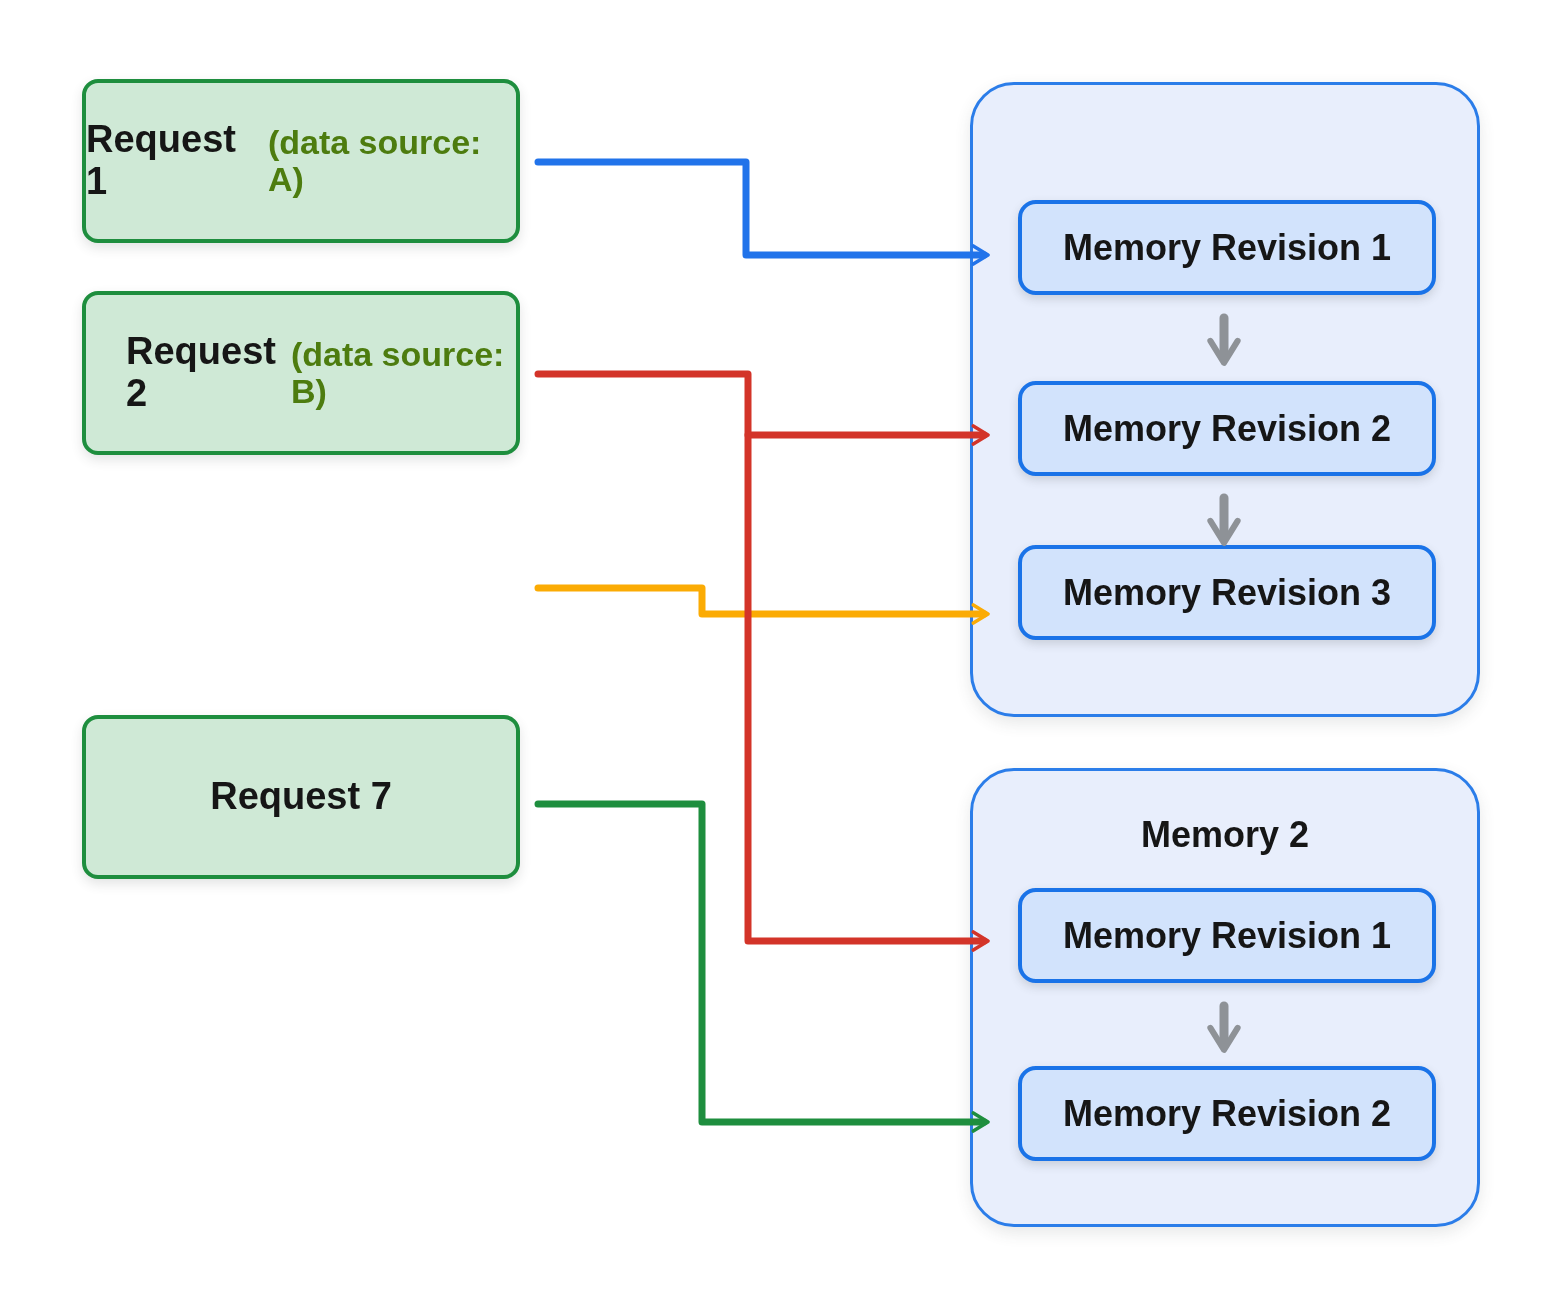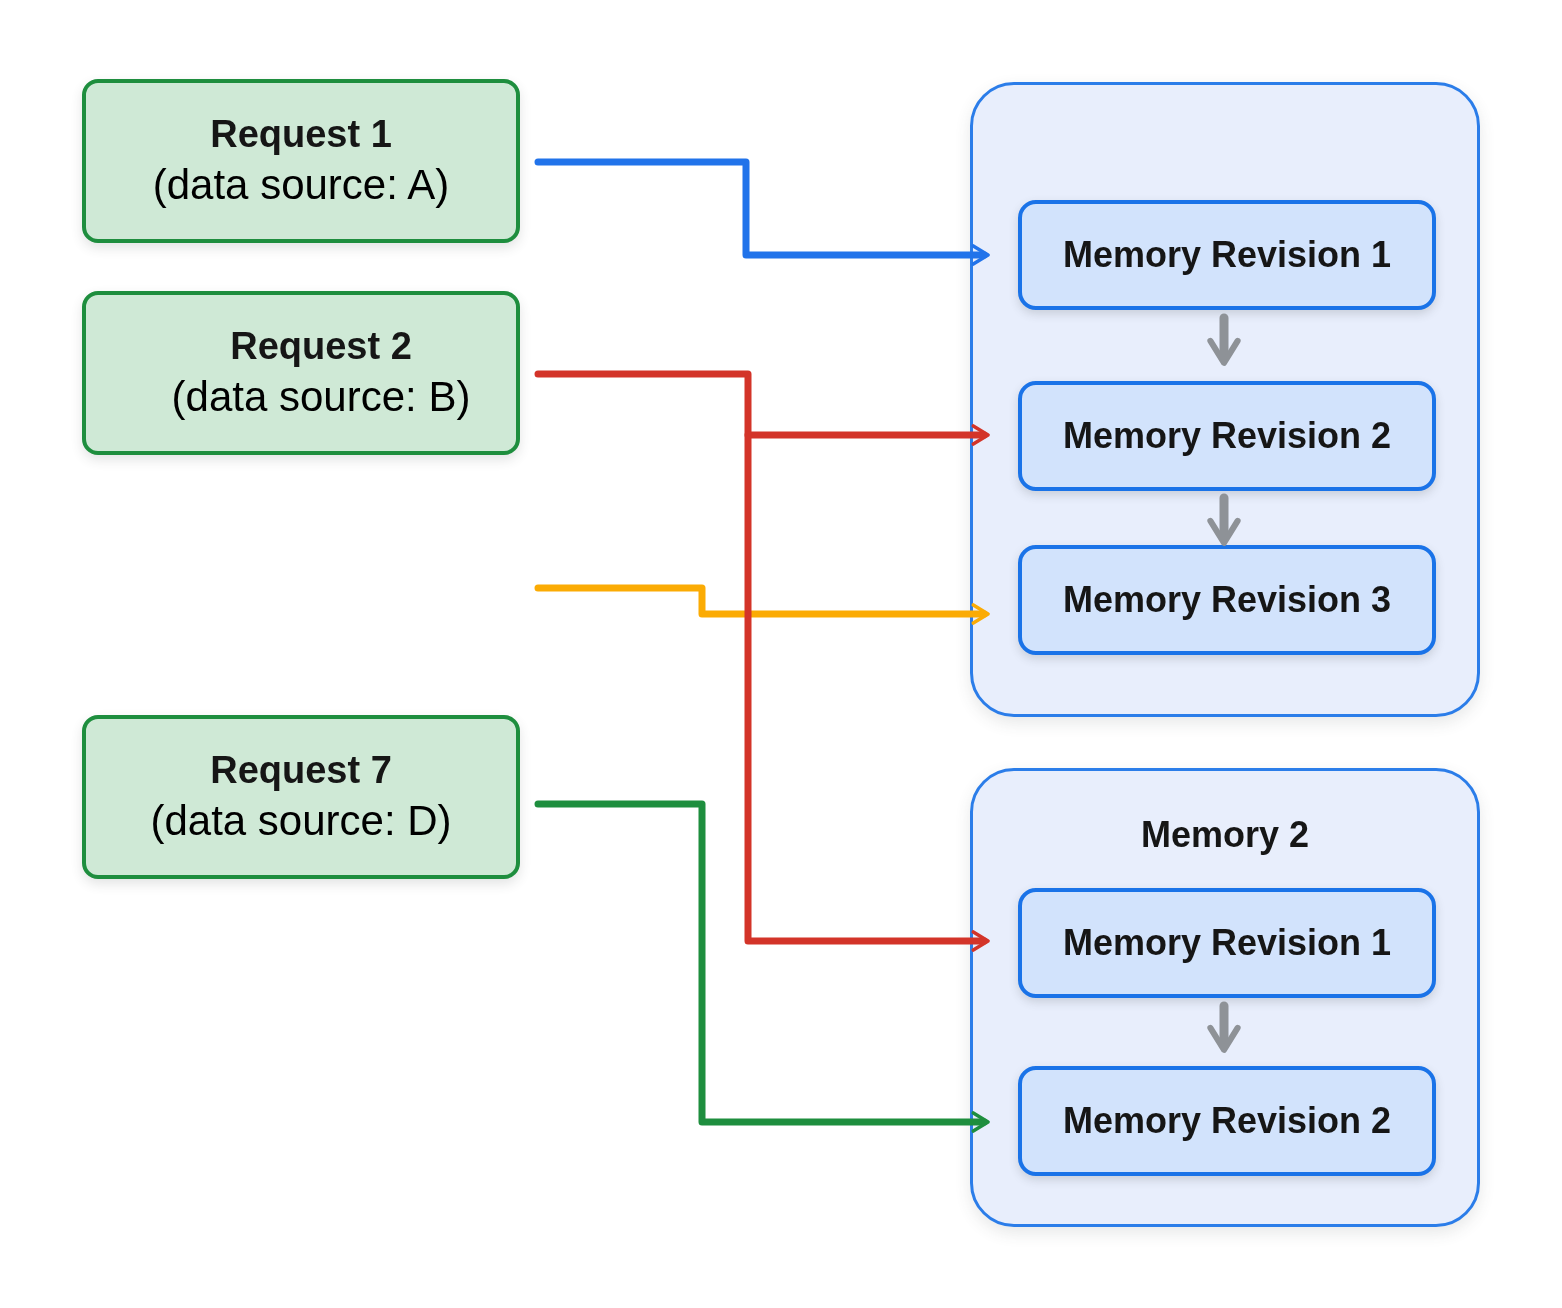--- a/index.html
+++ b/index.html
@@ -19,35 +19,35 @@
     position: absolute;
     left: 82px;
     width: 438px;
     height: 164px;
     box-sizing: border-box;
     background: var(--request-fill);
     border: 4px solid var(--request-border);
     border-radius: 16px;
     box-shadow: 0 5px 12px rgba(60,64,67,0.14);
     display: flex;
-    flex-direction: column;
+    flex-direction: row;
     align-items: center;
     justify-content: center;
     gap: 7px;
   }
   .request-title {
     font-size: 38px;
     font-weight: 600;
     color: #161616;
     line-height: 1.1;
   }
   .request-subtitle {
-    font-size: 42px;
-    font-weight: 400;
-    color: #000000;
+    font-size: 34px;
+    font-weight: 700;
+    color: #4d7c0f;
     line-height: 1.1;
   }
   .memory-container {
     position: absolute;
     left: 970px;
     width: 510px;
     box-sizing: border-box;
     background: var(--memory-container-fill);
     border: 3px solid var(--memory-container-border);
     border-radius: 44px;
@@ -59,21 +59,21 @@
     width: 100%;
     text-align: center;
     font-size: 36px;
     font-weight: 600;
     color: #161616;
   }
   .revision-box {
     position: absolute;
     left: 45px;
     width: 418px;
-    height: 110px;
+    height: 95px;
     box-sizing: border-box;
     background: var(--revision-fill);
     border: 4px solid var(--revision-border);
     border-radius: 18px;
     box-shadow: 0 4px 10px rgba(60,64,67,0.18);
     display: flex;
     align-items: center;
     justify-content: center;
   }
   .revision-label {
@@ -100,21 +100,20 @@
   <div class="request-box" style="top:79px;">
     <div class="request-title">Request 1</div>
     <div class="request-subtitle">(data source: A)</div>
   </div>
   <div class="request-box" style="top:291px;padding-left:40px;">
     <div class="request-title">Request 2</div>
     <div class="request-subtitle">(data source: B)</div>
   </div>
   <div class="request-box" style="top:715px;">
     <div class="request-title">Request 7</div>
-    <div class="request-subtitle">(data source: D)</div>
   </div>
 
   <div class="memory-container" style="top:82px; height:635px;">
     <div class="memory-title" style="top:121px;">Memory 1</div>
     <div class="revision-box" style="top:115px;">
       <div class="revision-label">Memory Revision 1</div>
     </div>
     <div class="revision-box" style="top:296px;">
       <div class="revision-label">Memory Revision 2</div>
     </div>

